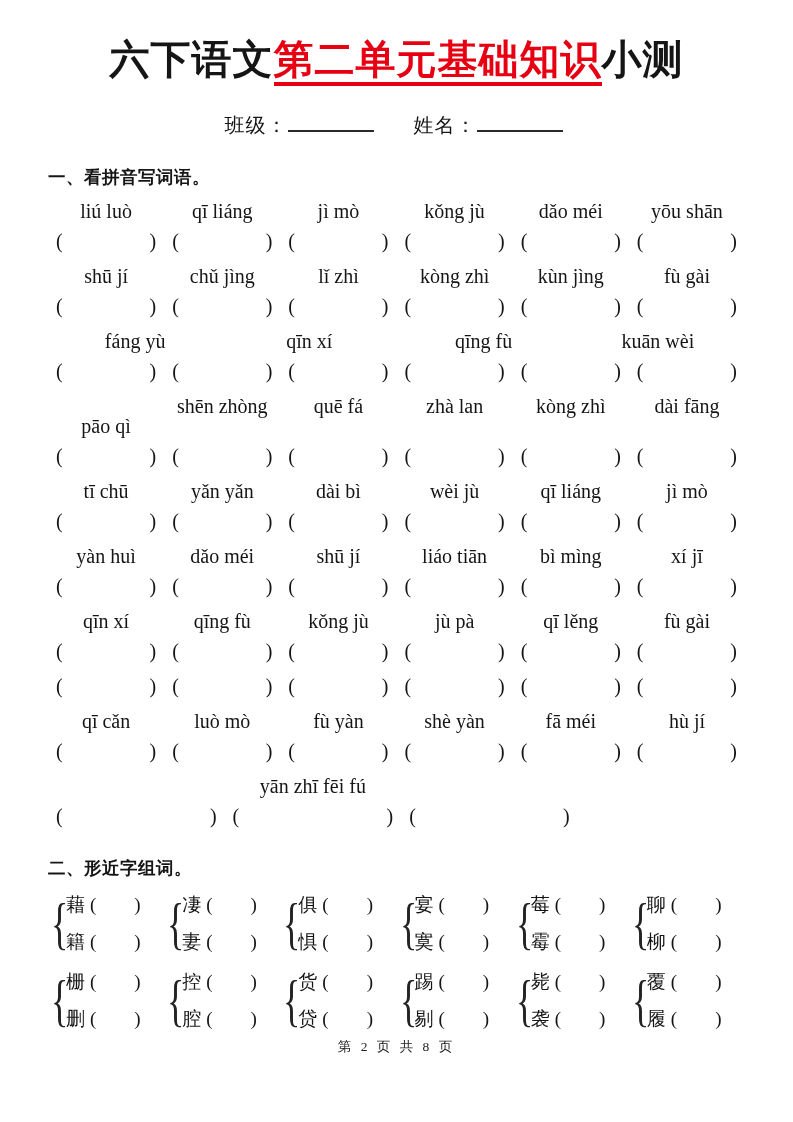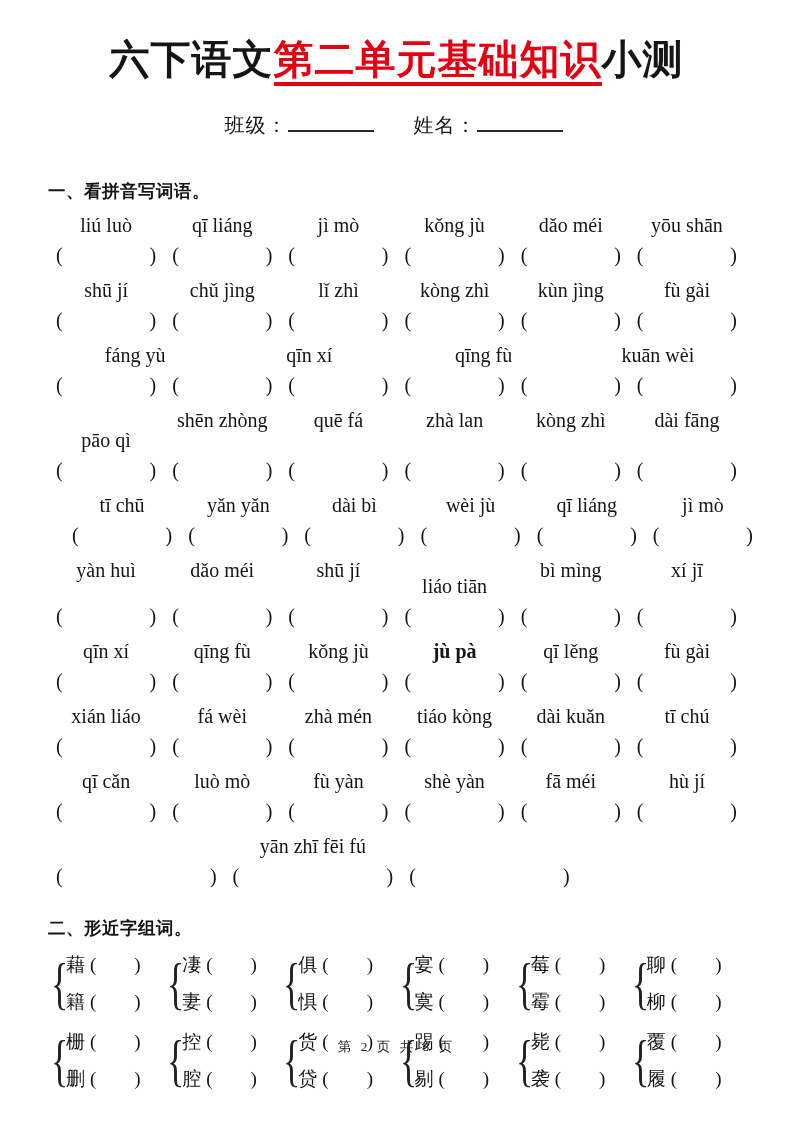--- a/index.html
+++ b/index.html
@@ -23,21 +23,21 @@
   }
   .meta .lbl{letter-spacing:1px;}
   .blank-line{display:inline-block;width:86px;height:1em;border-bottom:2px solid #2a2a2a;vertical-align:baseline;margin-right:6px;}
   .meta .gap{display:inline-block;width:34px;}
 
   
   .sec-heading{
     font-family:"Liberation Sans","DejaVu Sans",sans-serif;font-weight:bold;
     font-size:17.5px;line-height:22px;letter-spacing:0.5px;
   }
-  .sec1-heading{margin-top:40px;}
+  .sec1-heading{margin-top:26px;}
   .sec2-heading{margin-top:26px;}
 
   
   .py-rows{margin-top:8px;}
   .py-row{margin-bottom:5px;}
   .py-line{display:flex;}
   .py-cell{
     text-align:center;font-size:20px;line-height:30px;height:30px;
     font-family:"Liberation Serif",serif;white-space:nowrap;overflow:visible;
   }
@@ -219,21 +219,21 @@
           <div class="paren-group" style="flex: 1 1 0%;">
             <span>(</span>
             <span>)</span>
           </div>
           <div class="paren-group" style="flex: 1 1 0%;">
             <span>(</span>
             <span>)</span>
           </div>
         </div>
       </div>
-      <div class="py-row" style="width: 100%; margin-left: 16px;">
+      <div class="py-row" style="width: 100%;">
         <div class="py-line">
           <div class="py-cell" style="flex: 1 1 0%;">tī chū</div>
           <div class="py-cell" style="flex: 1 1 0%;">yǎn yǎn</div>
           <div class="py-cell" style="flex: 1 1 0%;">dài bì</div>
           <div class="py-cell" style="flex: 1 1 0%;">wèi jù</div>
           <div class="py-cell" style="flex: 1 1 0%;">qī liáng</div>
           <div class="py-cell" style="flex: 1 1 0%;">jì mò</div>
         </div>
         <div class="paren-line">
           <div class="paren-group" style="flex: 1 1 0%;">
@@ -260,21 +260,21 @@
             <span>(</span>
             <span>)</span>
           </div>
         </div>
       </div>
       <div class="py-row" style="width: 100%;">
         <div class="py-line">
           <div class="py-cell" style="flex: 1 1 0%;">yàn huì</div>
           <div class="py-cell" style="flex: 1 1 0%;">dǎo méi</div>
           <div class="py-cell" style="flex: 1 1 0%;">shū jí</div>
-          <div class="py-cell" style="flex: 1 1 0%; margin-top: 16px;">liáo tiān</div>
+          <div class="py-cell" style="flex: 1 1 0%;">liáo tiān</div>
           <div class="py-cell" style="flex: 1 1 0%;">bì mìng</div>
           <div class="py-cell" style="flex: 1 1 0%;">xí jī</div>
         </div>
         <div class="paren-line">
           <div class="paren-group" style="flex: 1 1 0%;">
             <span>(</span>
             <span>)</span>
           </div>
           <div class="paren-group" style="flex: 1 1 0%;">
             <span>(</span>
@@ -296,21 +296,21 @@
             <span>(</span>
             <span>)</span>
           </div>
         </div>
       </div>
       <div class="py-row" style="width: 100%;">
         <div class="py-line">
           <div class="py-cell" style="flex: 1 1 0%;">qīn xí</div>
           <div class="py-cell" style="flex: 1 1 0%;">qīng fù</div>
           <div class="py-cell" style="flex: 1 1 0%;">kǒng jù</div>
-          <div class="py-cell" style="flex: 1 1 0%; font-weight: bold;">jù pà</div>
+          <div class="py-cell" style="flex: 1 1 0%;">jù pà</div>
           <div class="py-cell" style="flex: 1 1 0%;">qī lěng</div>
           <div class="py-cell" style="flex: 1 1 0%;">fù gài</div>
         </div>
         <div class="paren-line">
           <div class="paren-group" style="flex: 1 1 0%;">
             <span>(</span>
             <span>)</span>
           </div>
           <div class="paren-group" style="flex: 1 1 0%;">
             <span>(</span>
@@ -328,28 +328,20 @@
             <span>(</span>
             <span>)</span>
           </div>
           <div class="paren-group" style="flex: 1 1 0%;">
             <span>(</span>
             <span>)</span>
           </div>
         </div>
       </div>
       <div class="py-row" style="width: 100%;">
-        <div class="py-line">
-          <div class="py-cell" style="flex: 1 1 0%;">xián liáo</div>
-          <div class="py-cell" style="flex: 1 1 0%;">fá wèi</div>
-          <div class="py-cell" style="flex: 1 1 0%;">zhà mén</div>
-          <div class="py-cell" style="flex: 1 1 0%;">tiáo kòng</div>
-          <div class="py-cell" style="flex: 1 1 0%;">dài kuǎn</div>
-          <div class="py-cell" style="flex: 1 1 0%;">tī chú</div>
-        </div>
         <div class="paren-line">
           <div class="paren-group" style="flex: 1 1 0%;">
             <span>(</span>
             <span>)</span>
           </div>
           <div class="paren-group" style="flex: 1 1 0%;">
             <span>(</span>
             <span>)</span>
           </div>
           <div class="paren-group" style="flex: 1 1 0%;">

